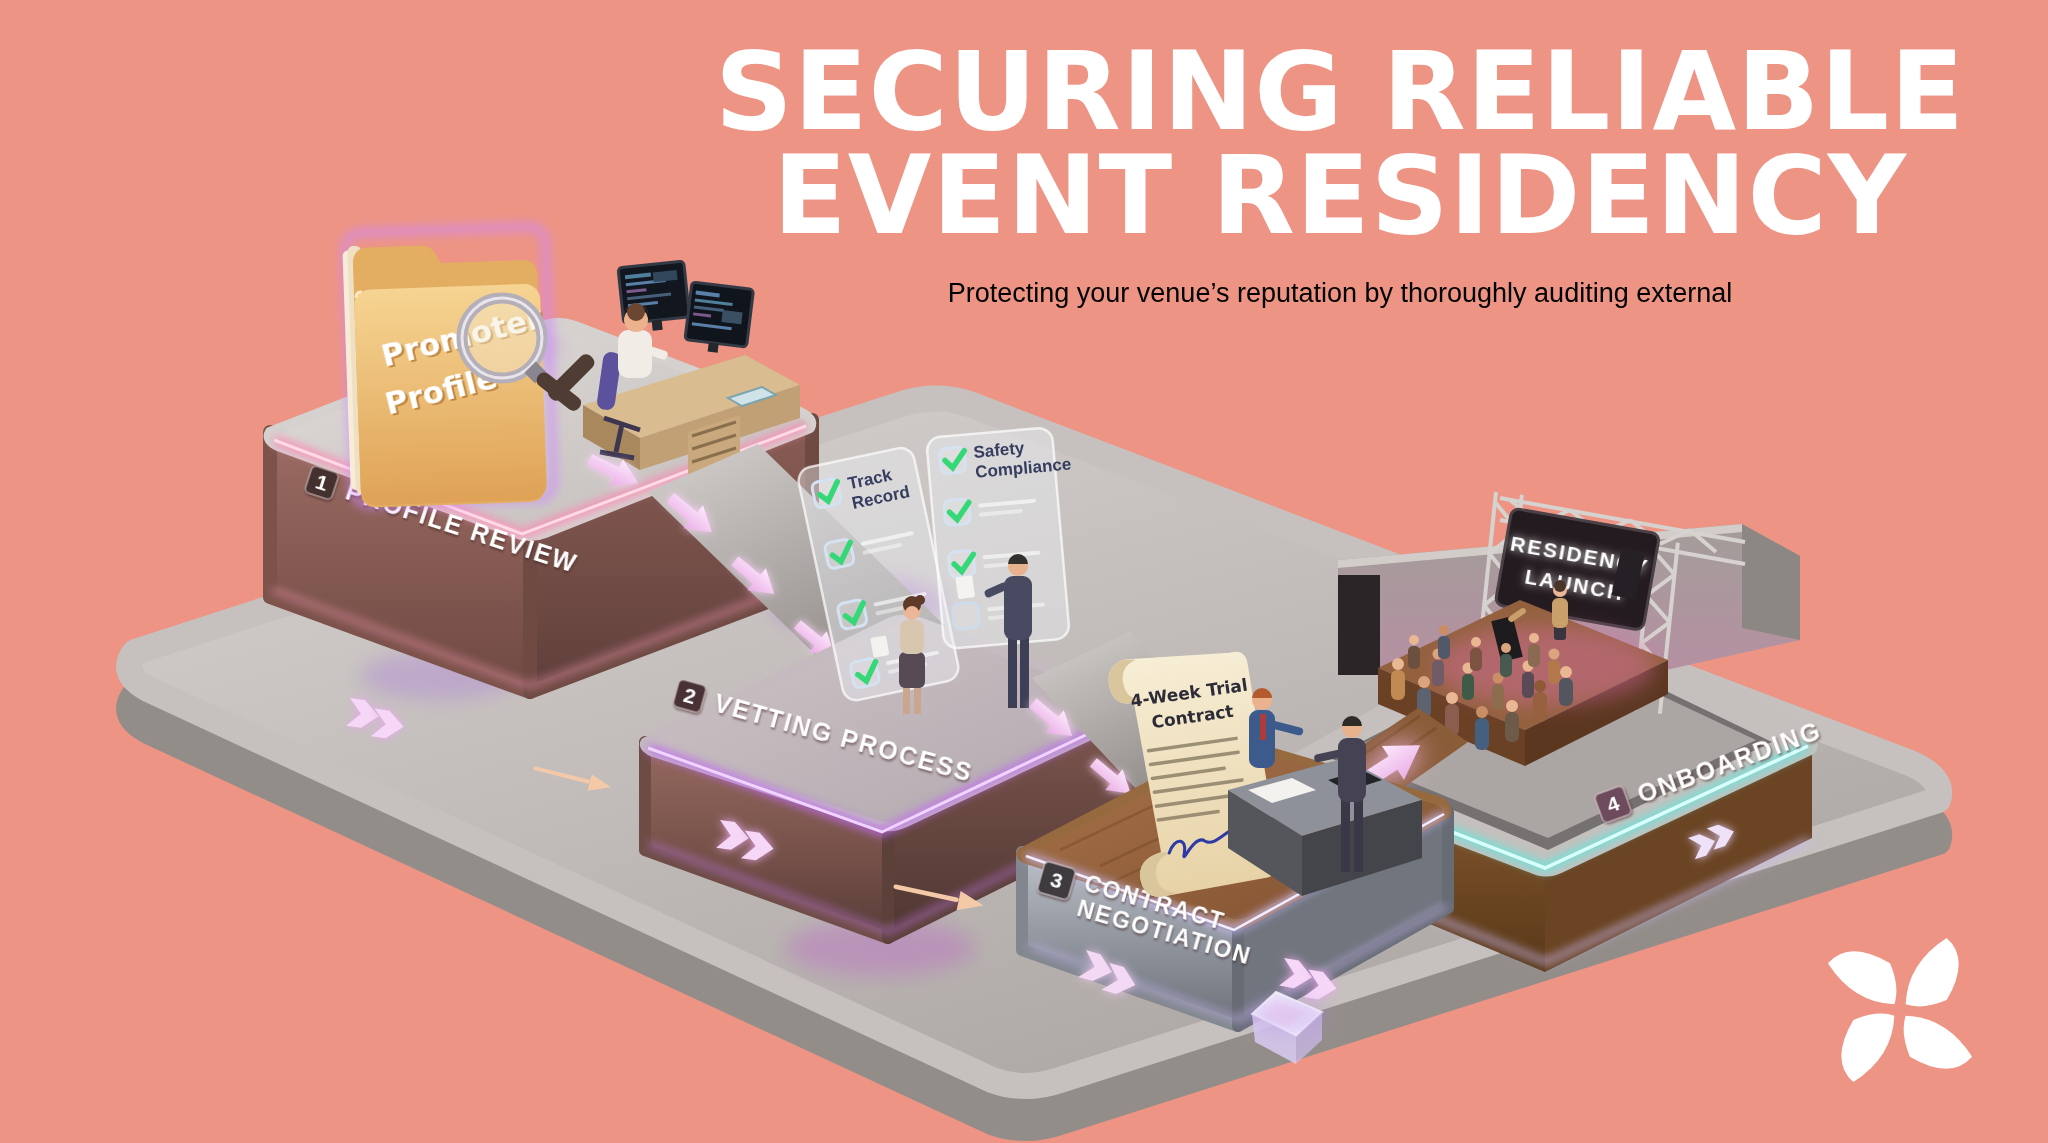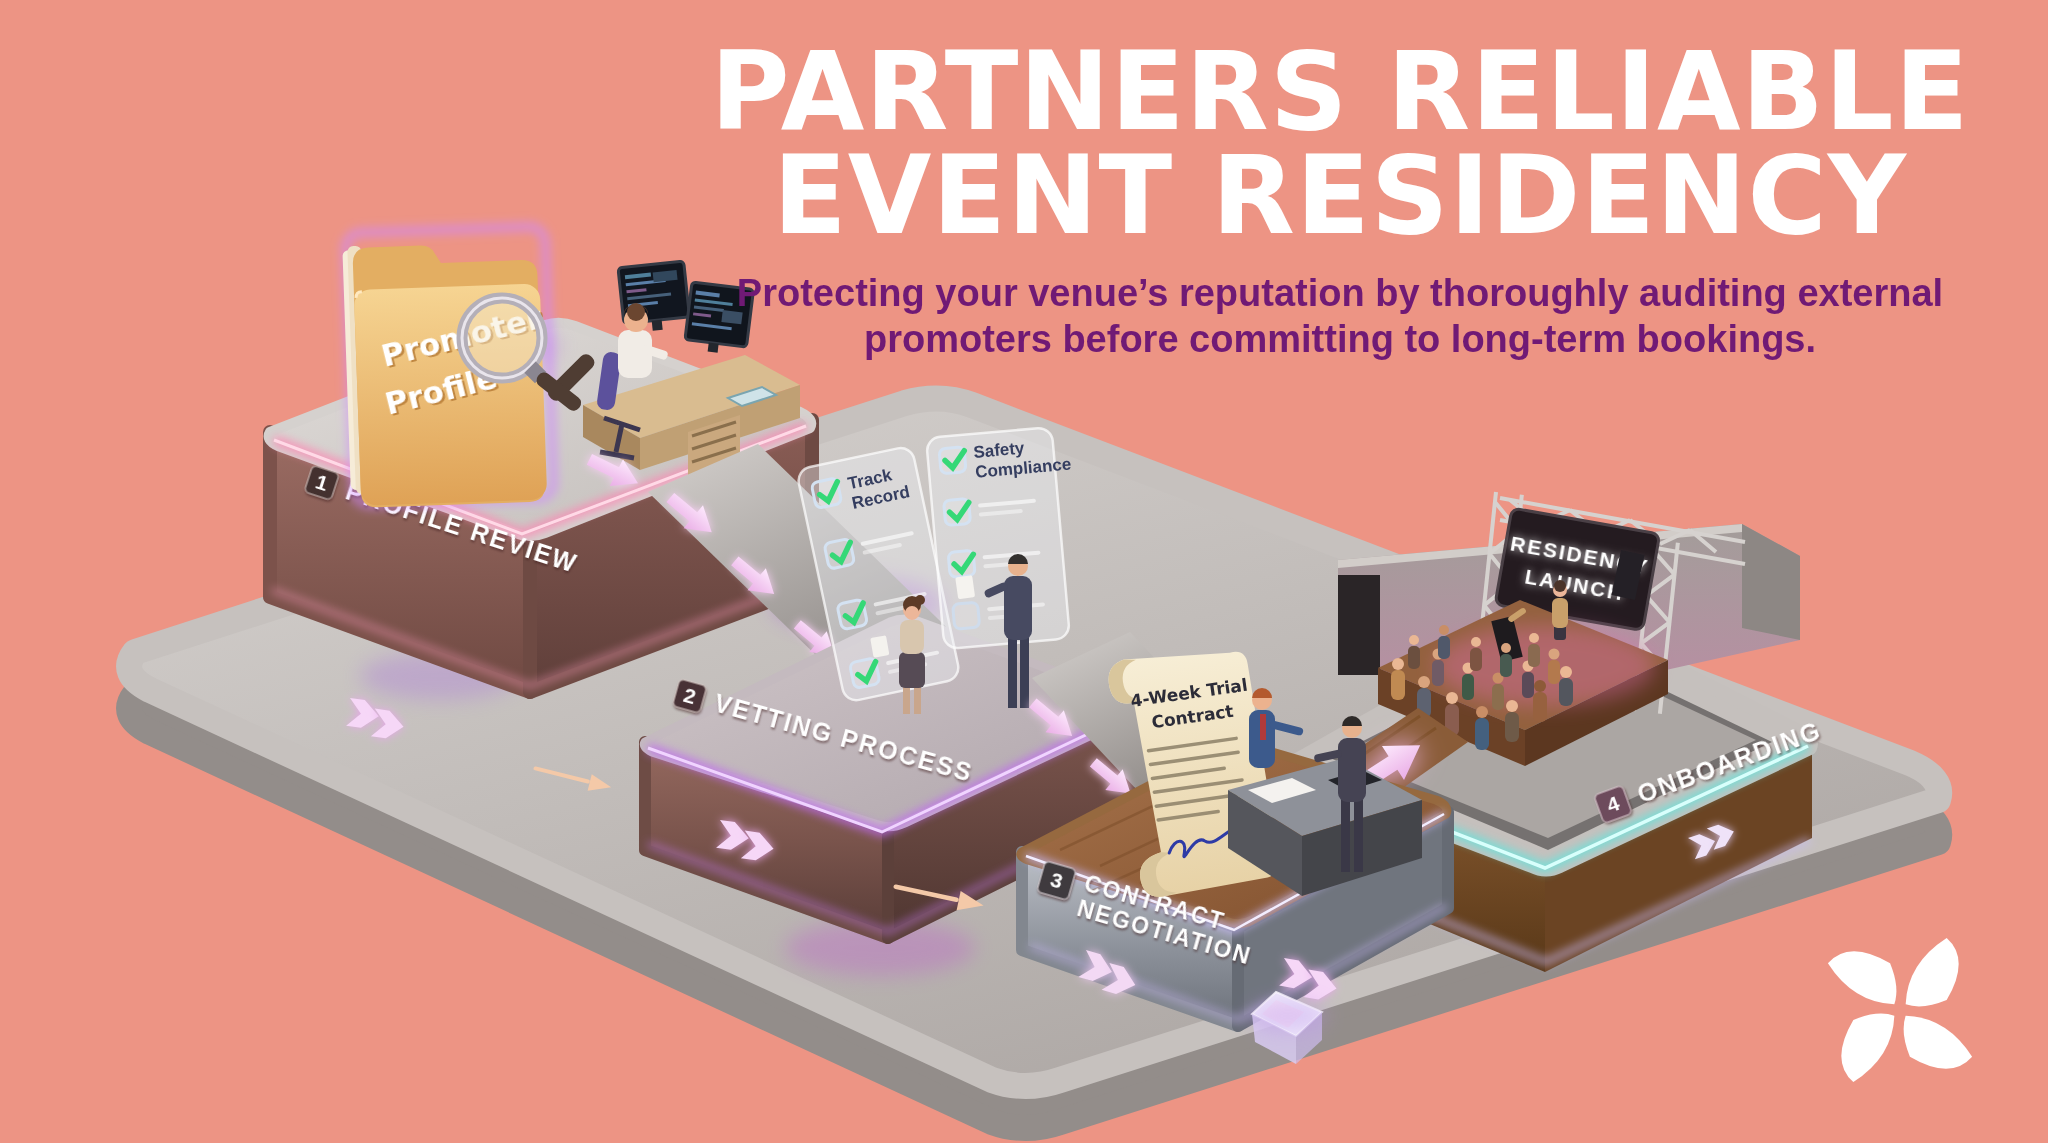--- a/index.html
+++ b/index.html
@@ -4,21 +4,21 @@
 <style>
   html,body{margin:0;padding:0;background:#3a3a3a;}
   .canvas{position:relative;width:2048px;height:1143px;overflow:hidden;
           background:#ED9484;font-family:"Liberation Sans",sans-serif;}
   .scene{position:absolute;left:0;top:0;}
 
   
   .header{position:absolute;left:690px;top:40px;width:1300px;text-align:center;color:#fff;}
   .title{font-family:"DejaVu Sans",sans-serif;font-weight:bold;font-size:108px;
          line-height:104px;letter-spacing:1px;white-space:nowrap;}
-  .subtitle{margin-top:22px;font-size:38px;line-height:46px;color:#701a75;font-weight:bold;}
+  .subtitle{margin-top:22px;font-size:27px;line-height:46px;color:#000000;font-weight:normal;}
 
   
   .logo{position:absolute;left:1800px;top:930px;}
 
   
   text{font-family:"Liberation Sans",sans-serif;}
   .step-lbl{font-weight:bold;font-size:25px;fill:#ffffff;letter-spacing:2px;}
   .step-lbl2{font-weight:bold;font-size:23px;fill:#ffffff;letter-spacing:2px;}
   .badge-num{font-weight:bold;font-size:21px;fill:#ffffff;}
   .tshadow{filter:drop-shadow(1px 2px 1px rgba(60,25,25,.5));}
@@ -583,26 +583,25 @@
     <path d="M1276,992 L1322,1012 L1296,1036 L1252,1014 Z" fill="#efeafb" stroke="#ffffff" stroke-opacity=".8" stroke-width="2"></path>
     <path d="M1252,1014 L1296,1036 L1296,1064 L1255,1042 Z" fill="#d9ccf2" opacity=".85"></path>
     <path d="M1296,1036 L1322,1012 L1322,1040 L1296,1064 Z" fill="#cdbcee" opacity=".7"></path>
     <path d="M1276,1000 L1304,1012 L1288,1028 L1262,1014 Z" fill="#f3e3f7"></path>
     <ellipse cx="1288" cy="1016" rx="40" ry="16" fill="#b88ae8" opacity=".35" filter="url(#fGlow2)"></ellipse>
   </g>
 </svg>
 
 <div class="header">
   <div class="title">
-    <div>PARTNERS RELIABLE</div>
+    <div>SECURING RELIABLE</div>
     <div>EVENT RESIDENCY</div>
   </div>
   <div class="subtitle">
     <div>Protecting your venue’s reputation by thoroughly auditing external</div>
-    <div>promoters before committing to long-term bookings.</div>
   </div>
 </div>
 
 <div class="logo">
   <svg width="200" height="160" viewBox="-100 -80 200 160">
     <g fill="#ffffff">
       <path transform="rotate(-45)" d="M8,0 Q38,-28 84,-18 Q86,14 40,26 Q16,16 8,0 Z"></path>
       <path transform="rotate(-135)" d="M8,0 Q38,-28 84,-18 Q86,14 40,26 Q16,16 8,0 Z"></path>
       <path transform="rotate(45)" d="M8,0 Q38,-28 84,-18 Q86,14 40,26 Q16,16 8,0 Z"></path>
       <path transform="rotate(135)" d="M8,0 Q38,-28 84,-18 Q86,14 40,26 Q16,16 8,0 Z"></path>

